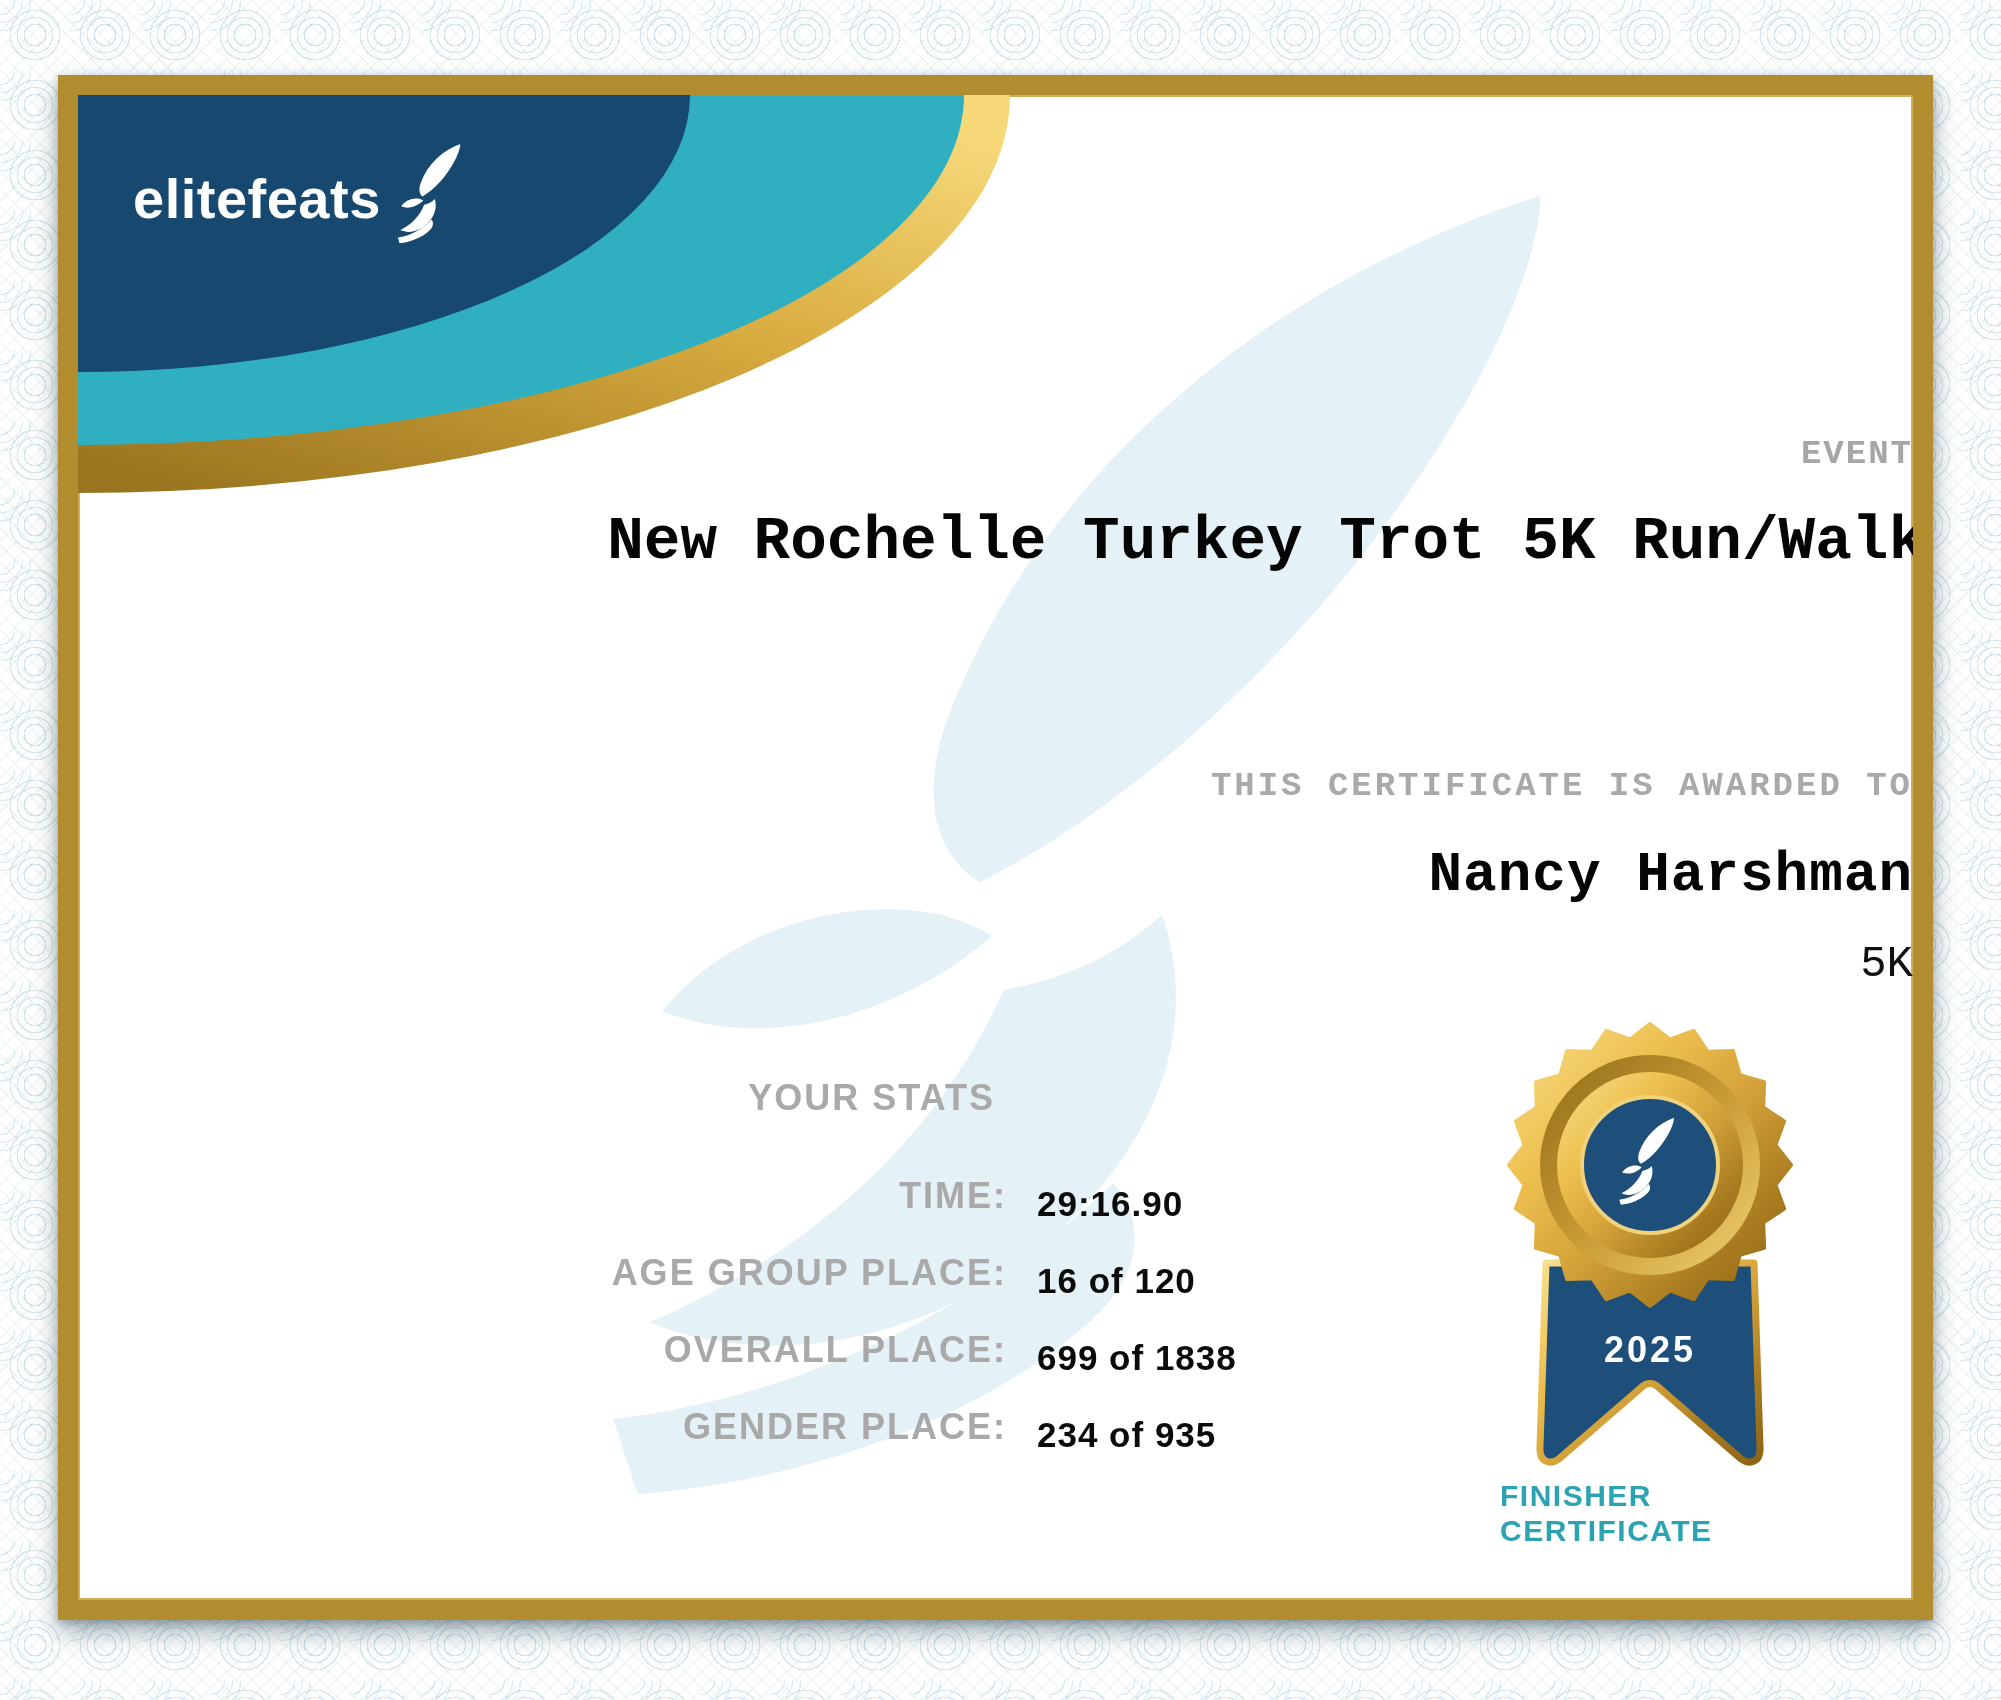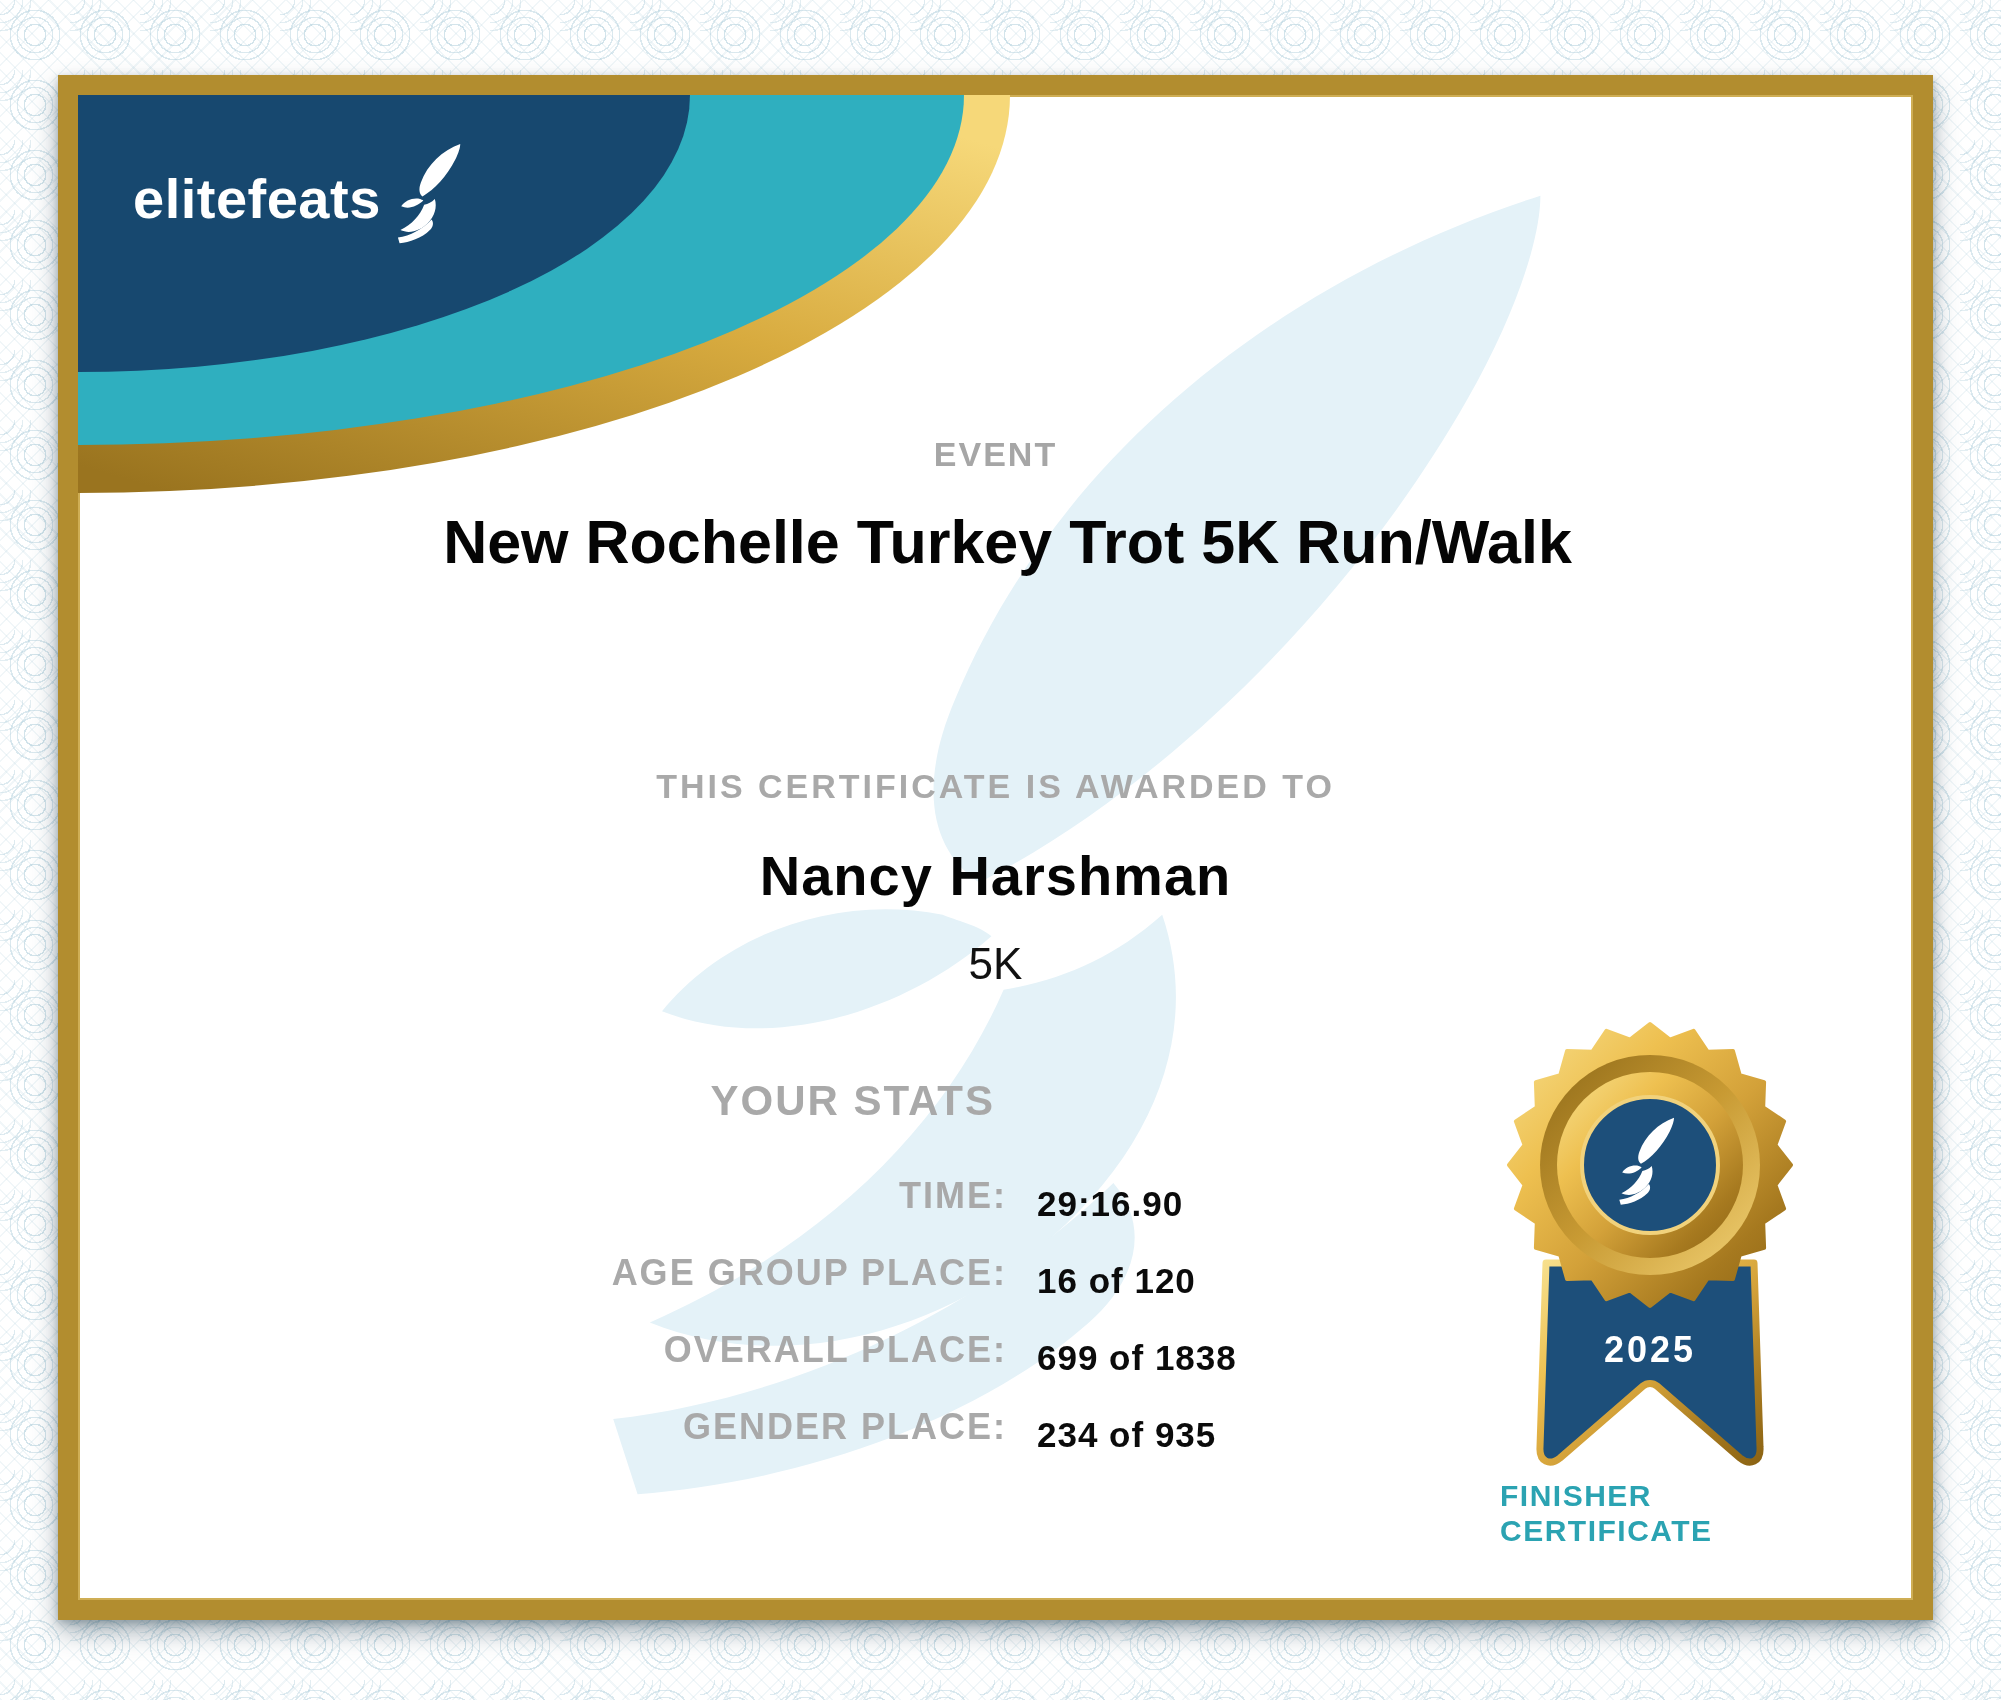--- a/index.html
+++ b/index.html
@@ -27,29 +27,29 @@
 
   .watermark{position:absolute;left:462px;top:90px;width:1220px;height:1395px;fill:#e4f2f8;}
 
   .header-swoosh{position:absolute;left:0;top:0;width:1010px;height:493px;}
 
   .logo{position:absolute;left:55px;top:50px;display:flex;align-items:flex-start;gap:12px;}
   .logo-text{color:#ffffff;font-size:56px;font-weight:bold;letter-spacing:0.5px;line-height:1;
              margin-top:26px;}
   .logo-icon{width:82px;height:107px;fill:#ffffff;margin-top:-2px;}
 
-  .centered{position:absolute;left:0;width:100%;text-align:center;white-space:nowrap;}
+  .centered{position:absolute;left:0;width:100%;text-align:right;white-space:nowrap;font-family:Liberation Mono, monospace;}
   .event-label{top:340px;font-size:34px;font-weight:bold;color:#a6a6a6;letter-spacing:2px;}
   .event-title{top:412px;font-size:61px;font-weight:bold;color:#050505;letter-spacing:0;margin-left:12px;}
   .awarded-label{top:672px;font-size:34px;font-weight:bold;color:#a9a9a9;letter-spacing:3px;}
   .recipient-name{top:748px;font-size:56px;font-weight:bold;color:#050505;letter-spacing:1px;}
   .division{top:838px;font-size:44px;font-weight:400;color:#111111;margin-top:6px;}
 
   .stats-heading{position:absolute;left:0;top:982px;width:931px;box-sizing:border-box;
-    text-align:right;padding-right:14px;font-size:42px;font-weight:bold;color:#a9a9a9;
+    text-align:right;padding-right:14px;font-size:36px;font-weight:bold;color:#a9a9a9;
     letter-spacing:2px;white-space:nowrap;}
   .stats{position:absolute;left:12px;top:1062px;width:1835px;display:grid;
     grid-template-columns:931px 1fr;grid-auto-rows:77px;align-items:center;}
   .stat-label{text-align:right;padding-right:14px;font-size:36px;font-weight:bold;
     color:#a9a9a9;letter-spacing:2px;white-space:nowrap;}
   .stat-value{text-align:left;padding-left:16px;font-size:35px;font-weight:bold;
     color:#0b0b0b;letter-spacing:1px;white-space:nowrap;margin-top:16px;}
 
   .medal{position:absolute;left:1422px;top:920px;width:300px;height:470px;}
   .medal svg{width:100%;height:100%;}

